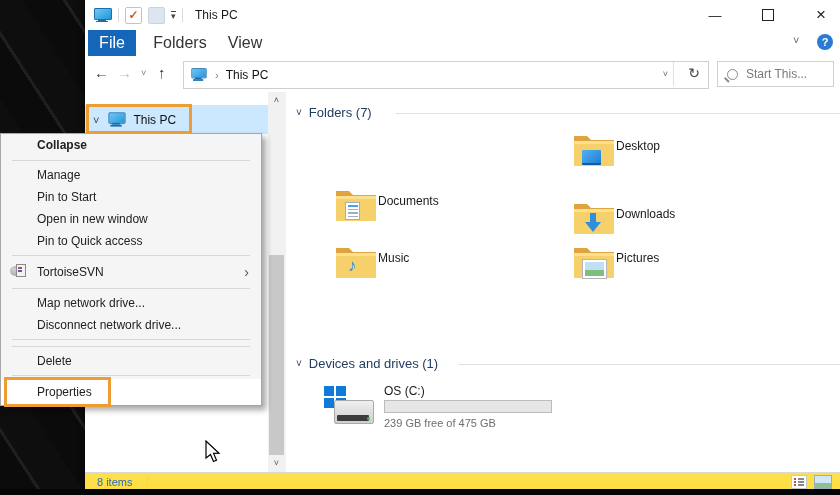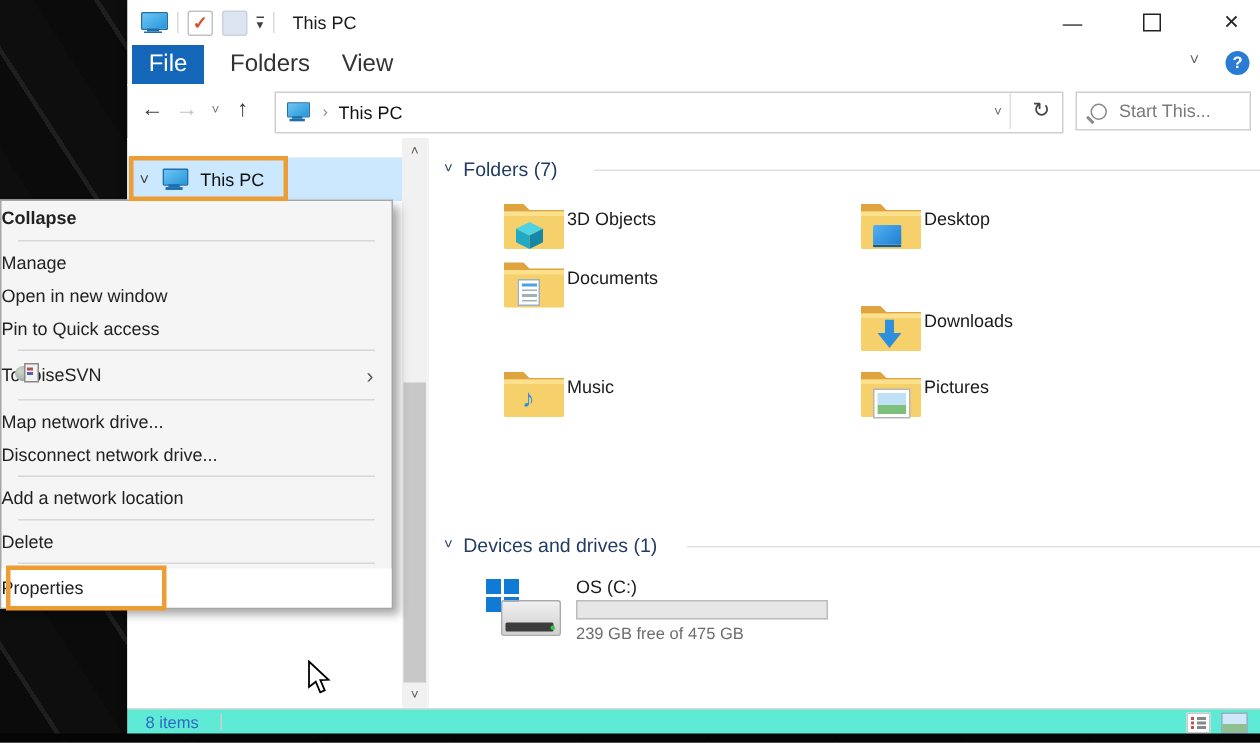--- a/index.html
+++ b/index.html
@@ -88,33 +88,33 @@
              border:1px solid #bcbcbc;box-sizing:border-box}
   .drive-fill{height:100%;background:#26a0da}
   .drive-detail{position:absolute;left:98px;top:33px;font-size:11px;color:#6d6d6d}
   .winflag{position:absolute;display:grid;grid-template-columns:10px 10px;grid-template-rows:10px 10px;gap:1.5px}
   .winflag i{background:#0f7bd7}
   .drive-body{position:absolute;width:38px;height:22px;background:linear-gradient(#f0f0f0,#cfcfcf);
               border:1px solid #aaa;border-radius:2px}
   .drive-slot{position:absolute;left:2px;bottom:2px;width:32px;height:6px;background:#3c3c3c;border-radius:1px}
   .drive-led{position:absolute;right:3px;bottom:3px;width:3px;height:3px;border-radius:50%;background:#3ec24b}
   
-  .statusbar{left:0;top:472px;width:755px;height:18px;background:#5eead4;border-top:1px solid #d9d9d9}
+  .statusbar{left:0;top:472px;width:755px;height:18px;background:#fde047;border-top:1px solid #d9d9d9}
   .status-count{position:absolute;left:12px;top:3px;font-size:11px;color:#2b6bc3}
   .status-sep{position:absolute;left:62px;top:3px;width:1px;height:11px;background:#d0d0d0}
   .view-icons{position:absolute;right:8px;top:2px;display:flex;gap:7px;align-items:center}
   .ico-details{width:14px;height:12px;position:relative;border:1px solid #c9c9c9;background:#fff}
   .ico-details i{position:absolute;left:2px;width:2px;height:2px;background:#c0504d}
   .ico-details b{position:absolute;left:6px;width:6px;height:1.5px;background:#888}
   .ico-thumbs{width:16px;height:12px;border:1px solid #9ab0c0;
               background:linear-gradient(#cfe7f8 0 55%,#8fc08f 55%)}
   
   #ctxmenu{left:0;top:133px;width:262px;background:#f5f5f5;border:1px solid #a6a6a6;
            box-shadow:4px 4px 6px rgba(0,0,0,.35);box-sizing:border-box;font-size:12px;color:#222;z-index:10}
-  .mi{height:22px;line-height:22px;position:relative}
+  .mi{height:22px;line-height:22px;padding-left:36px;position:relative}
   .mi.bold{font-weight:bold;height:23px;line-height:23px}
   .mi.tall{height:26px;line-height:26px}
   .mi.hl{background:#fff}
   .msep{height:7px;position:relative}
   .msep::after{content:"";position:absolute;left:11px;right:11px;top:3px;height:1px;background:#d7d7d7}
   .mi .subarrow{position:absolute;right:12px;top:0;font-size:14px;color:#555}
   .svn-ico{position:absolute;left:9px;top:5px;width:16px;height:15px}
   .svn-ico .blob{position:absolute;left:0;top:2px;width:11px;height:10px;border-radius:50%;
                  background:radial-gradient(circle at 35% 35%,#cfd6cf,#8d9a8d)}
   .svn-ico .badge{position:absolute;right:0;top:0;width:8px;height:11px;background:#f2f2f2;
@@ -209,48 +209,33 @@
     <div class="pane-sep abs"></div>
 
     <div class="content abs">
 
       <div class="grp-hdr abs" style="left:10px;top:13px">
         <span class="grp-chev">˅</span>
         <span>Folders (7)</span>
       </div>
       <div class="grp-rule abs" style="left:110px;top:21px;width:490px"></div>
 
-      <div class="tile" style="left:0;top:40px">
-        <div class="fold">
-          <svg width="42" height="36" viewBox="0 0 42 36">
-              <path d="M1 4h13l4 4h23v5H1z" fill="#dfa33f"></path>
-              <rect x="1" y="9" width="40" height="25" rx="1" fill="#f6d06a"></rect>
-              <rect x="1" y="9" width="40" height="3" fill="#fbe08e"></rect>
-            </svg>
-          <svg class="overlay" style="left:8px;top:15px" width="20" height="20" viewBox="0 0 20 20">
-              <polygon points="10,1 19,5.5 10,10 1,5.5" fill="#4fd3e0"></polygon>
-              <polygon points="1,5.5 10,10 10,19 1,14.5" fill="#22a9c4"></polygon>
-              <polygon points="19,5.5 10,10 10,19 19,14.5" fill="#1787a5"></polygon>
-            </svg>
-        </div>
-        <div class="tile-label">3D Objects</div>
-      </div>
       <div class="tile" style="left:238px;top:40px">
         <div class="fold">
           <svg width="42" height="36" viewBox="0 0 42 36">
               <path d="M1 4h13l4 4h23v5H1z" fill="#dfa33f"></path>
               <rect x="1" y="9" width="40" height="25" rx="1" fill="#f6d06a"></rect>
               <rect x="1" y="9" width="40" height="3" fill="#fbe08e"></rect>
             </svg>
           <span class="overlay mon-ov" style="left:9px;top:18px"></span>
         </div>
         <div class="tile-label">Desktop</div>
       </div>
 
-      <div class="tile" style="left:0;top:79px">
+      <div class="tile" style="left:0;top:95px">
         <div class="fold">
           <svg width="42" height="36" viewBox="0 0 42 36">
               <path d="M1 4h13l4 4h23v5H1z" fill="#dfa33f"></path>
               <rect x="1" y="9" width="40" height="25" rx="1" fill="#f6d06a"></rect>
               <rect x="1" y="9" width="40" height="3" fill="#fbe08e"></rect>
             </svg>
           <span class="overlay doc-ov" style="left:10px;top:15px">
               <i class="b"></i>
               <i></i>
               <i></i>
@@ -335,36 +320,36 @@
         </span>
       <span class="ico-thumbs"></span>
     </span>
   </div>
 </div>
 
 <div id="ctxmenu" class="abs">
   <div class="mi bold">Collapse</div>
   <div class="msep"></div>
   <div class="mi">Manage</div>
+  <div class="mi">Pin to Start</div>
   <div class="mi">Open in new window</div>
   <div class="mi">Pin to Quick access</div>
   <div class="msep"></div>
   <div class="mi tall">
     <span class="svn-ico">
         <span class="blob"></span>
         <span class="badge"></span>
       </span>
     <span>TortoiseSVN</span>
     <span class="subarrow">›</span>
   </div>
   <div class="msep"></div>
   <div class="mi">Map network drive...</div>
   <div class="mi">Disconnect network drive...</div>
   <div class="msep"></div>
-  <div class="mi">Add a network location</div>
   <div class="msep"></div>
   <div class="mi">Delete</div>
   <div class="msep"></div>
   <div class="mi tall hl">
     <span>Properties</span>
     <span class="ann" style="left:3px;top:-2px;width:101px;height:24px"></span>
   </div>
 </div>
 
 <span class="ann abs" style="left:86px;top:104px;width:100px;height:24px"></span>

